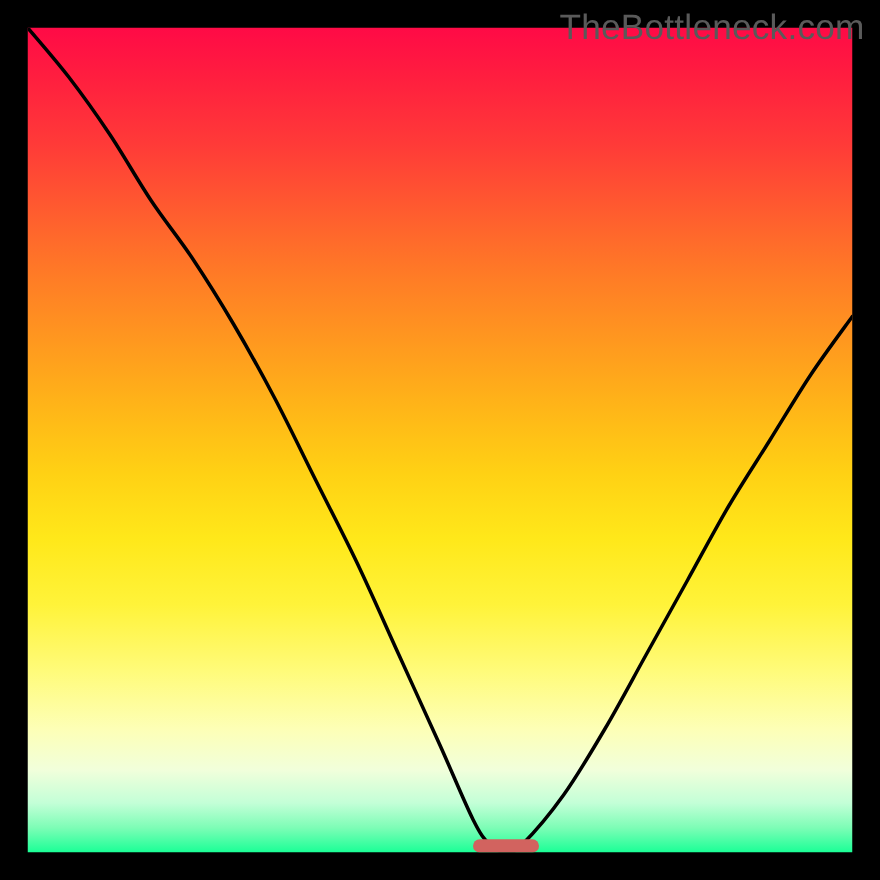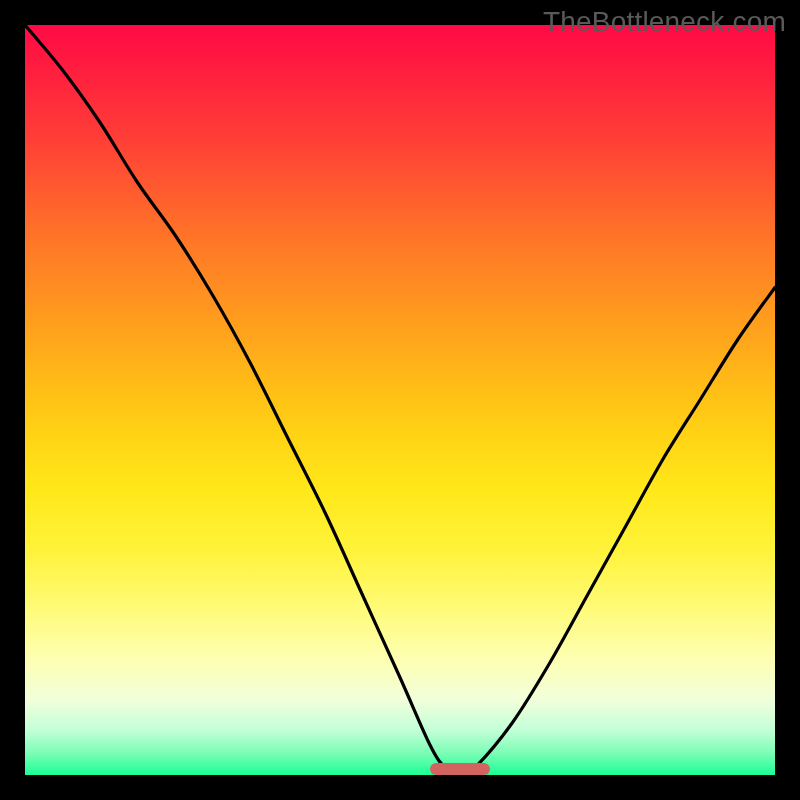--- a/index.html
+++ b/index.html
@@ -15,21 +15,21 @@
     position: relative;
     width: 800px;
     height: 800px;
     background: #000;
   }
   .watermark {
     position: absolute;
     top: 6px;
     right: 14px;
     color: #5a5a5a;
-    font-size: 28px;
+    font-size: 32px;
     font-weight: 500;
     letter-spacing: 0.2px;
     z-index: 20;
   }
   .plot-area {
     position: absolute;
     left: 25px;
     top: 25px;
     width: 750px;
     height: 750px;

